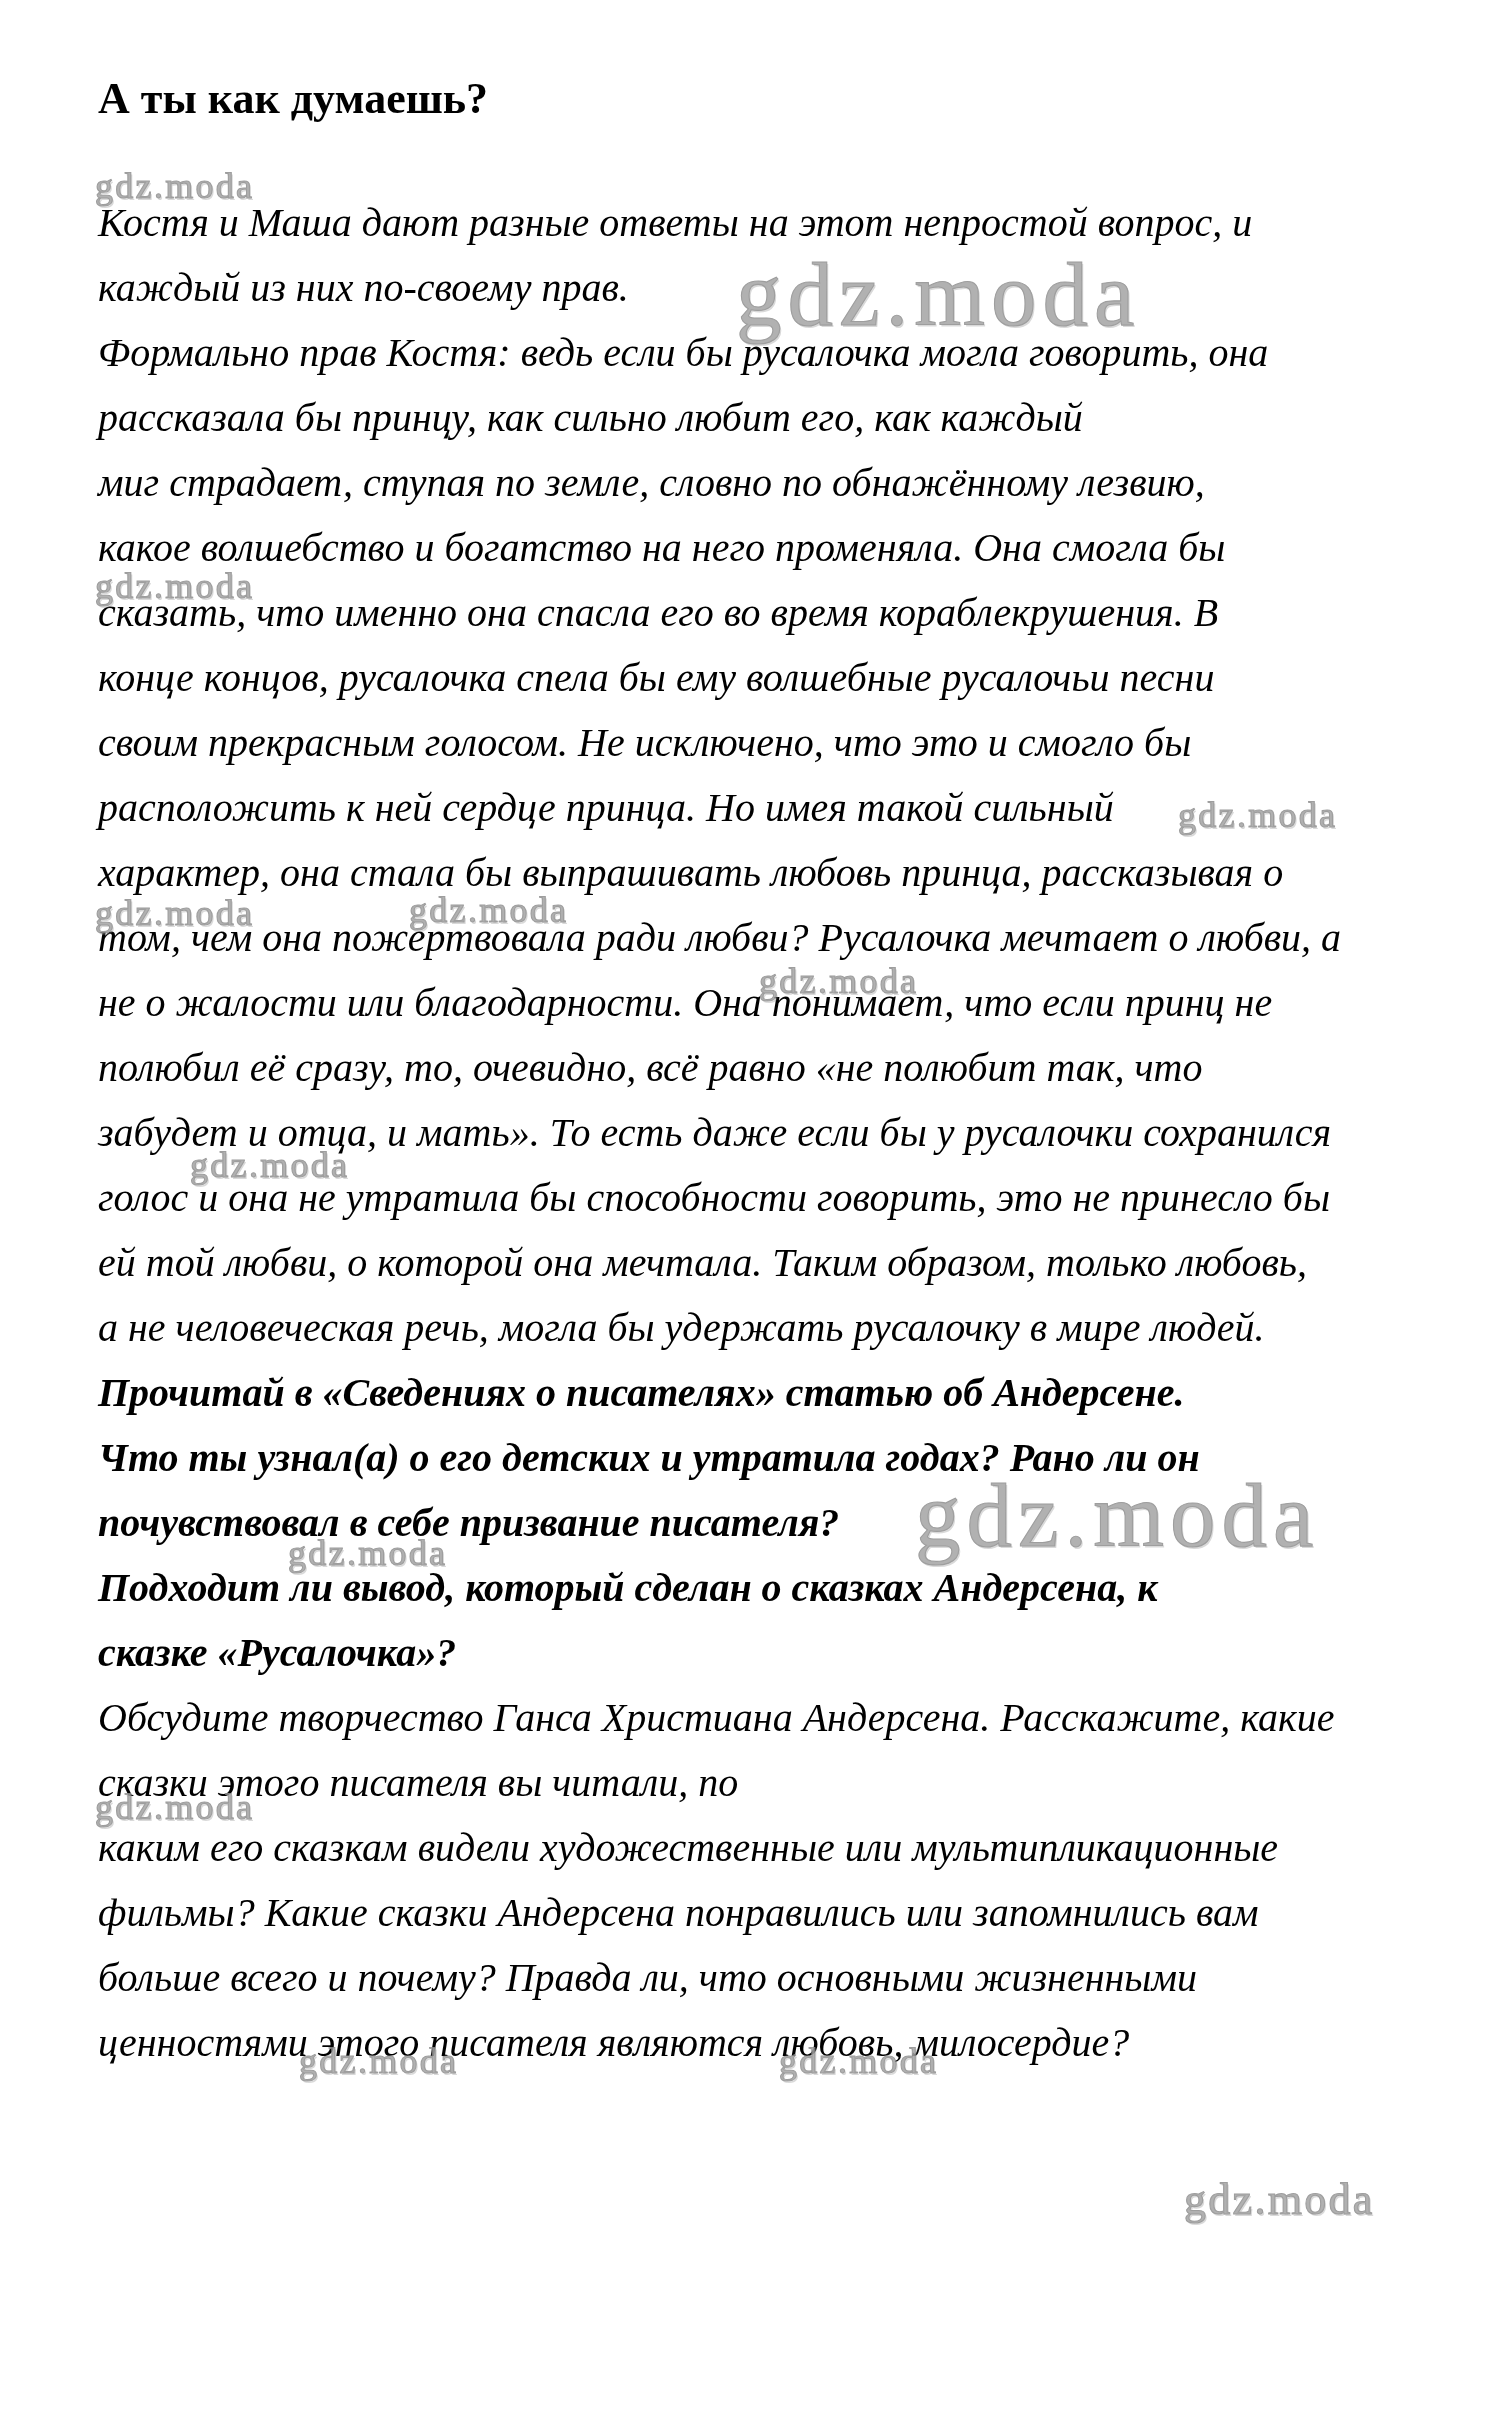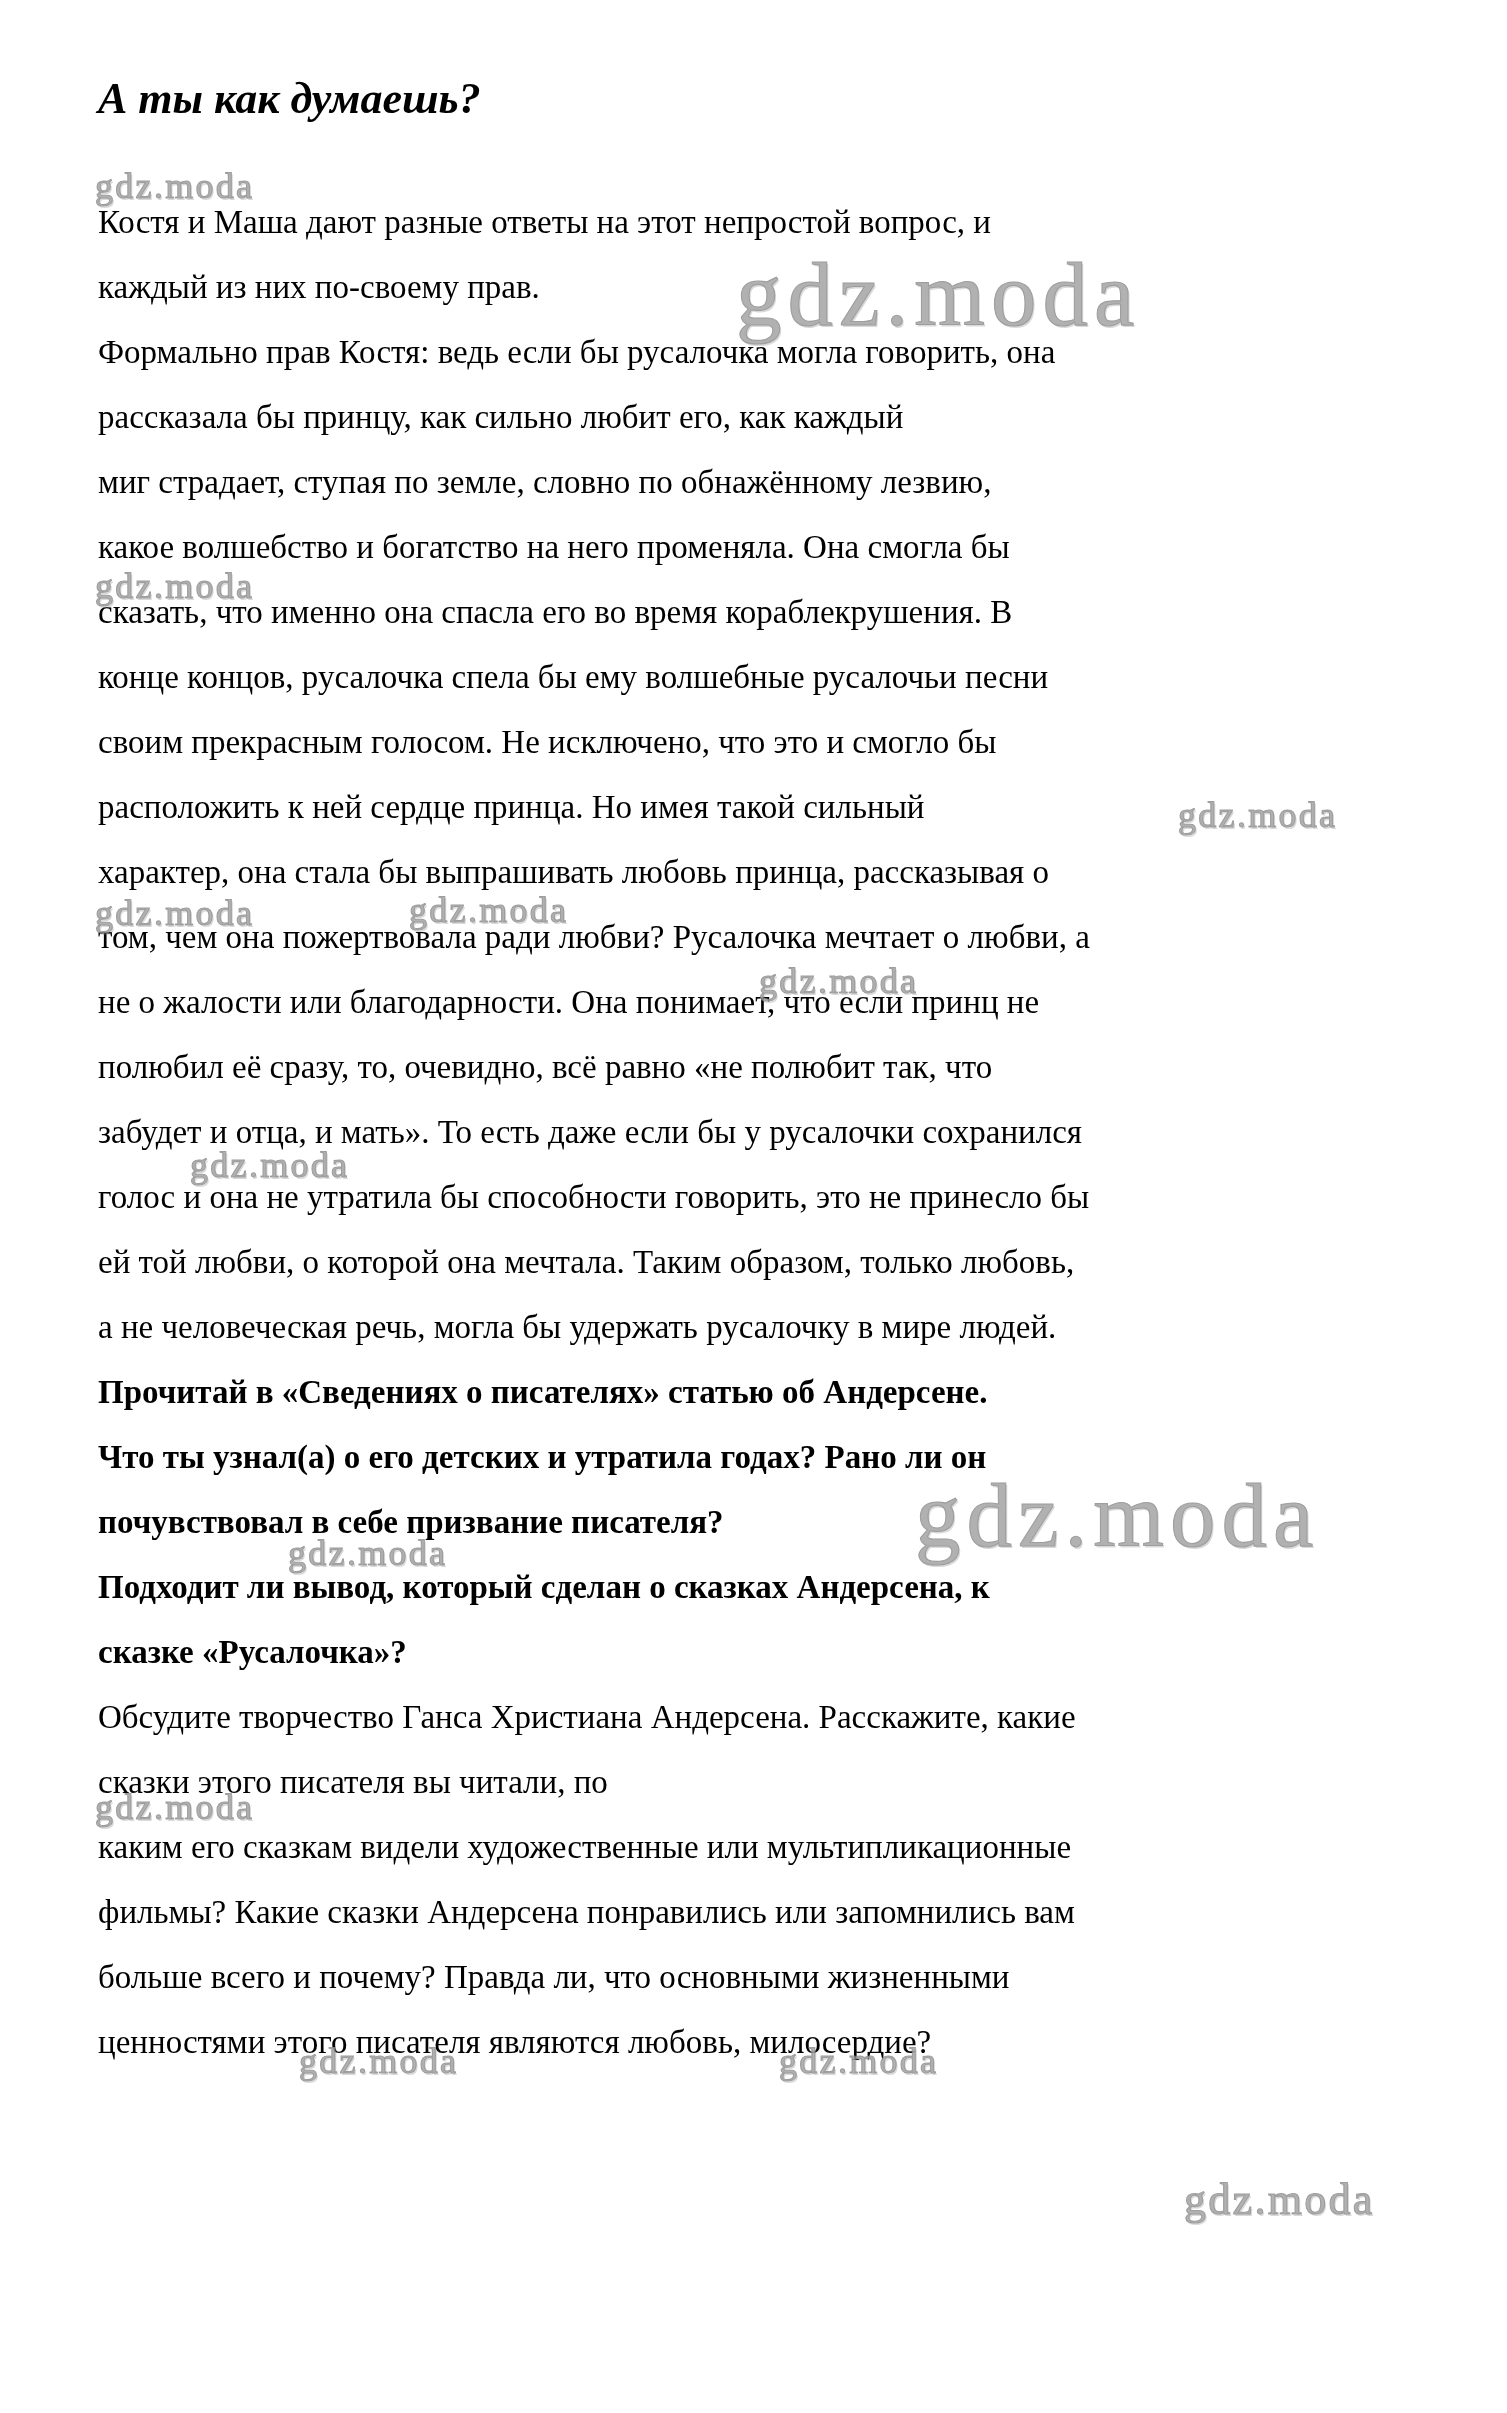--- a/index.html
+++ b/index.html
@@ -18,29 +18,29 @@
   }
   .title {
     position: absolute;
     left: 98px;
     top: 66px;
     margin: 0;
     font-size: 44px;
     line-height: 65px;
     font-weight: bold;
     white-space: pre-line;
-    font-style: italic;
   }
   .content {
     position: absolute;
     left: 98px;
     top: 190px;
     width: 1393px;
-    font-size: 33px;
+    font-size: 40px;
     line-height: 65px;
+    font-style: italic;
   }
   .para {
     margin: 0;
     white-space: pre-line;
   }
   .para.bold { font-weight: bold; }
   .watermarks-layer {
     position: absolute;
     inset: 0;
     pointer-events: none;

